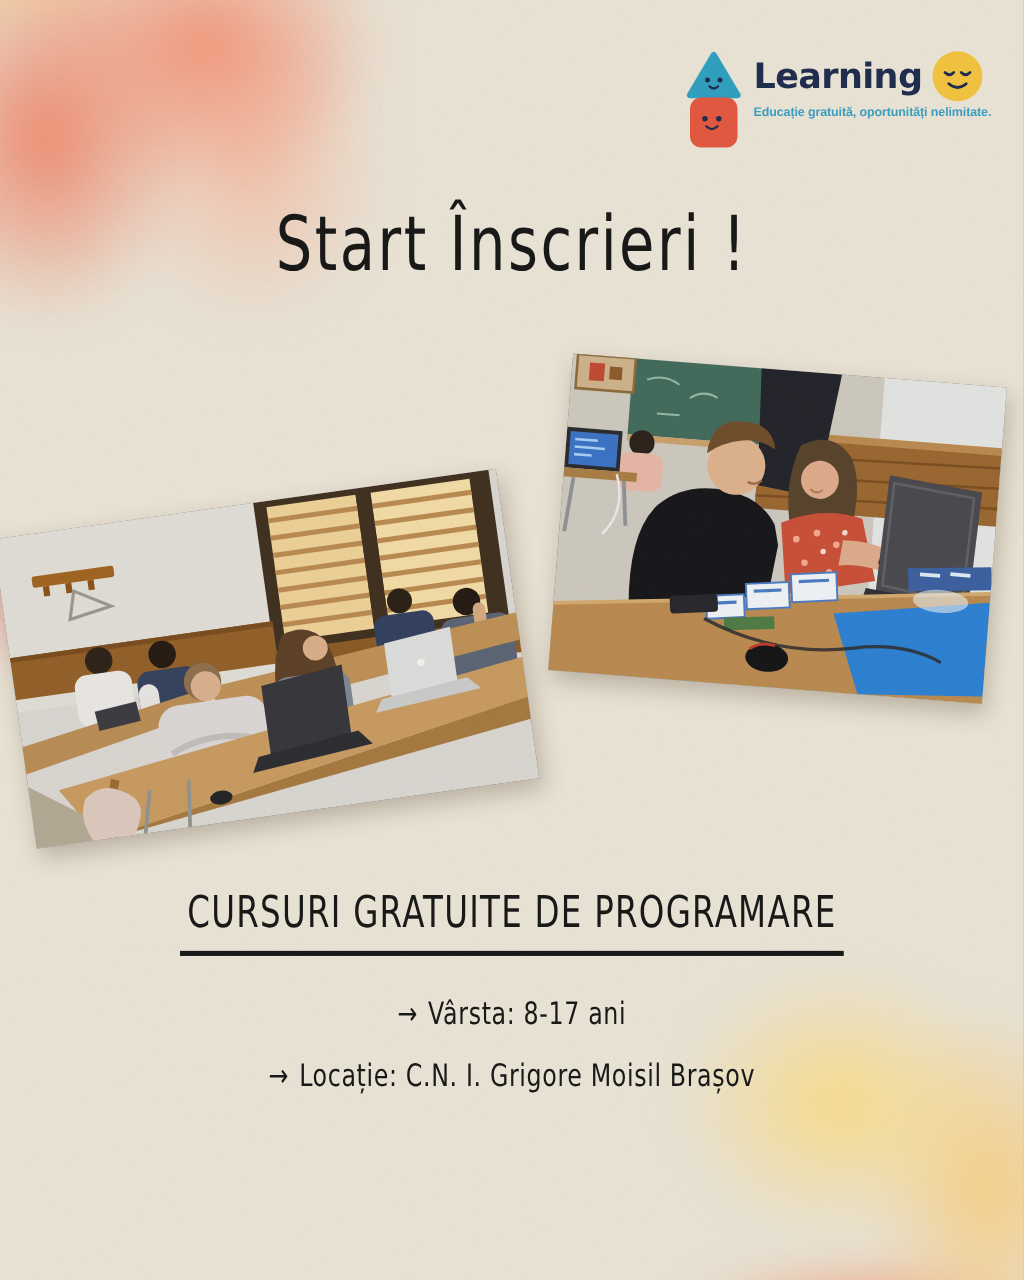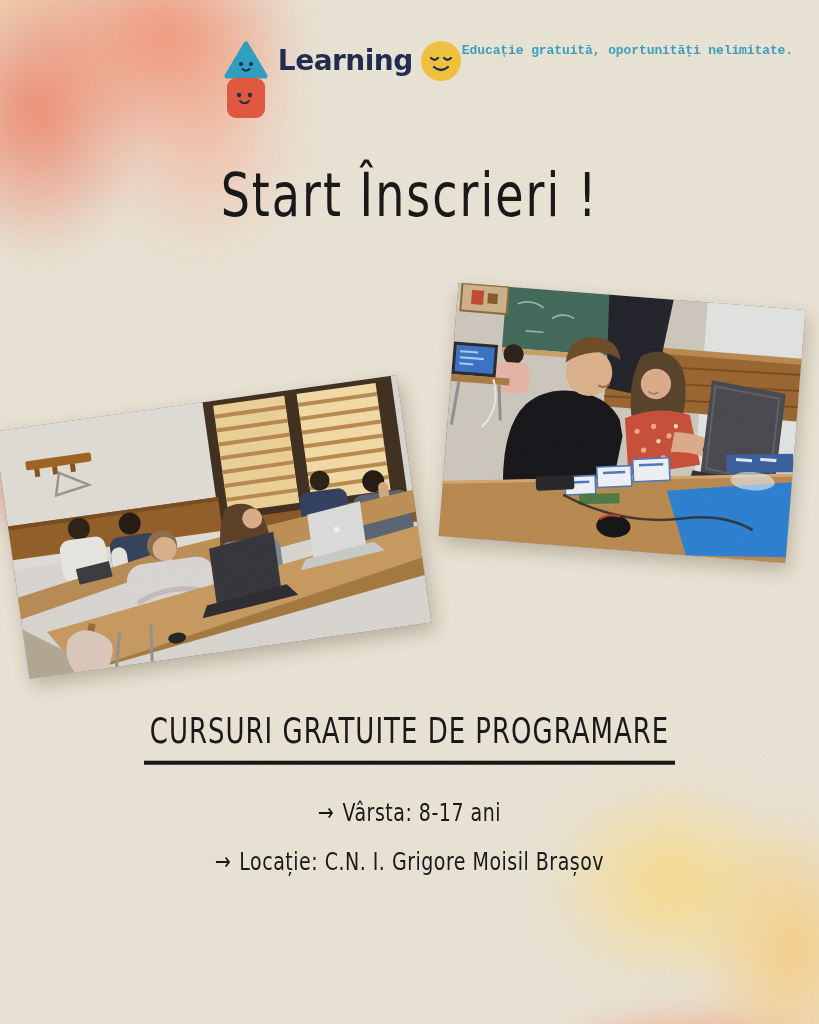--- a/index.html
+++ b/index.html
@@ -27,28 +27,28 @@
       radial-gradient(closest-side at 45% 86%, rgba(243,155,115,.9), rgba(243,155,115,0)),
       radial-gradient(closest-side at 88% 92%, rgba(240,138,108,.8), rgba(240,138,108,0));
   }
   .wc-left{
     left:-28px; top:428px; width:62px; height:112px; filter:blur(9px);
     background:radial-gradient(closest-side at 50% 50%, rgba(242,148,138,.5), rgba(242,148,138,0));
   }
   
   .logo{position:absolute; top:40px; right:26px; display:flex; gap:9px; align-items:flex-start;}
   .logo-mark{display:block;}
-  .logo-text{display:flex; flex-direction:row;}
+  .logo-text{display:flex; flex-direction:column;}
   .logo-row1{display:flex; align-items:center; gap:7px;}
   .wordmark{
     font-family:"DejaVu Sans", sans-serif; font-weight:bold;
     font-size:28px; line-height:30px; color:#1e2b4d; letter-spacing:-.5px;
   }
   .tagline{
-    font-family:Liberation Mono, monospace; font-size:13px; letter-spacing:-.1px;
+    font-family:Liberation Sans, sans-serif; font-size:10px; letter-spacing:-.1px;
     color:#3a9fc0; margin-top:3px; font-weight:bold;
   }
   
   .title{
     position:absolute; top:168px; left:0; width:100%; text-align:center; margin:0;
     font-family:"DejaVu Sans", sans-serif; font-weight:400; color:#161616;
     font-size:46px; letter-spacing:2px;
     transform:scaleY(1.32); transform-origin:50% 50%;
   }
   .heading{

